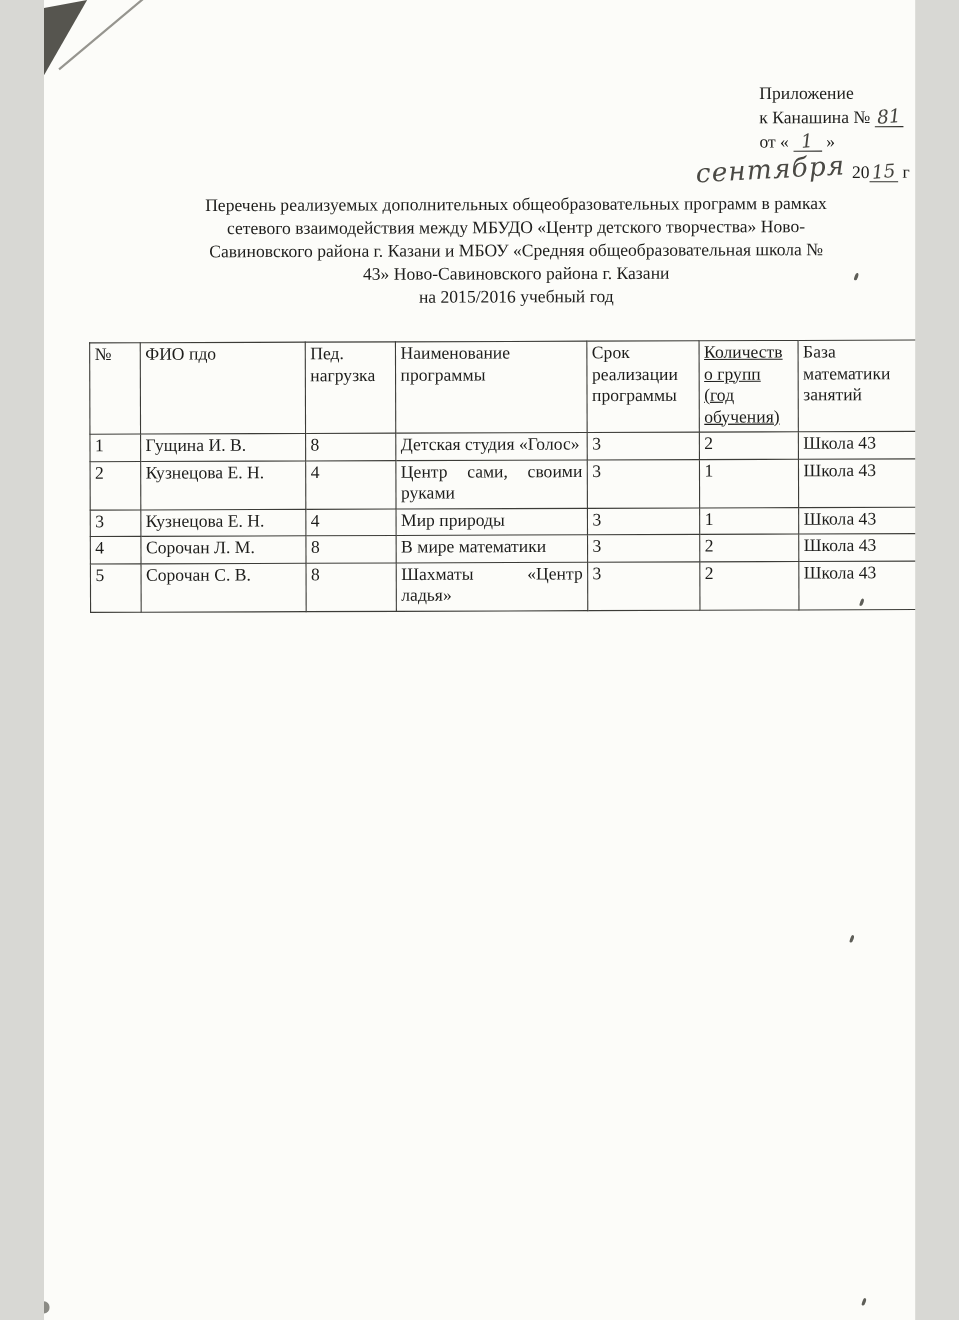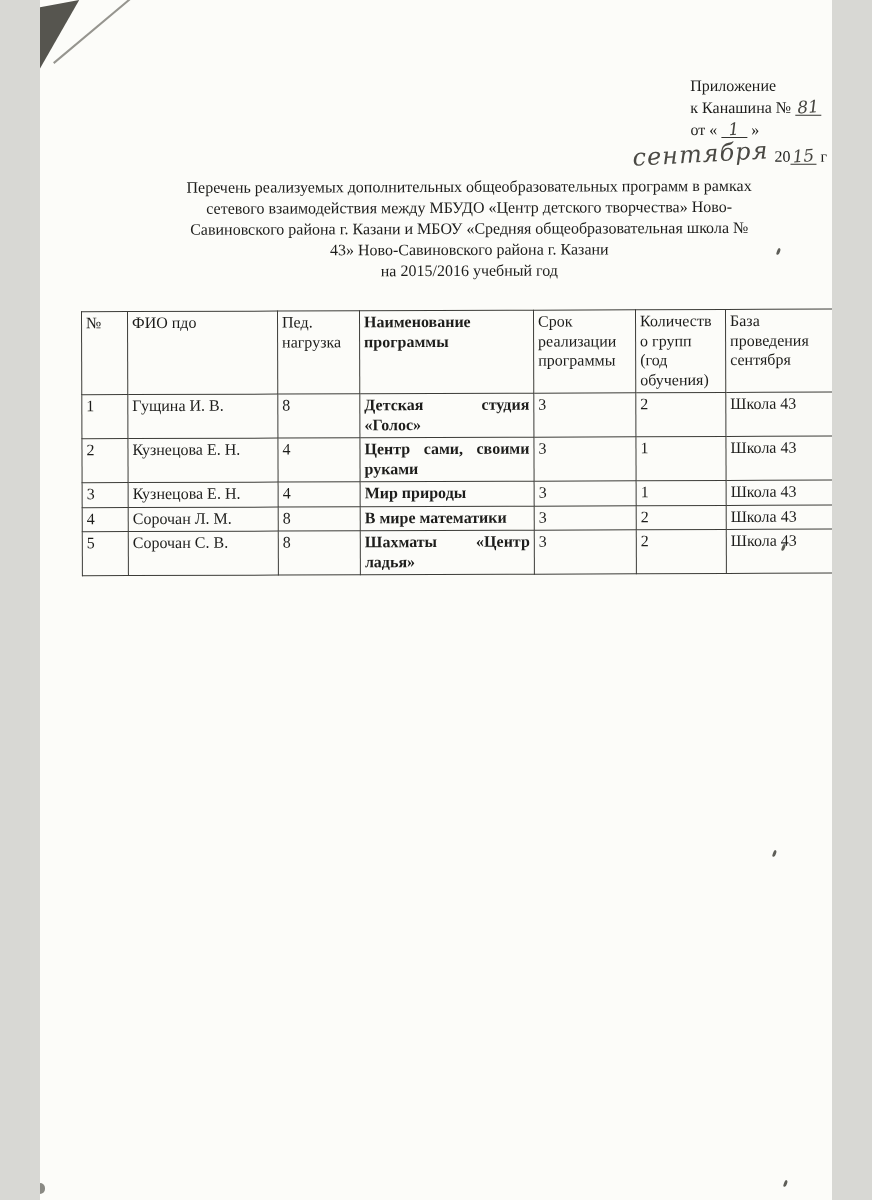--- a/index.html
+++ b/index.html
@@ -74,23 +74,23 @@
   .doc-table col.c2{width:82px;}
   .doc-table col.c3{width:174px;}
   .doc-table col.c4{width:102px;}
   .doc-table col.c5{width:90px;}
   .doc-table col.c6{width:109px;}
   .doc-table th,.doc-table td{
     border:1px solid #3c3c38;
     padding:1px 4px 3px 4px;
     vertical-align:top;text-align:left;font-weight:normal;
   }
-  .doc-table .c-prog{font-weight:bold;}
+  .doc-table .c-prog{}
   .doc-table td.c-prog{text-align:justify;}
-  .doc-table th.h-groups{overflow-wrap:anywhere;padding-right:6px;}
+  .doc-table th.h-groups{overflow-wrap:anywhere;padding-right:6px;text-decoration:underline;}
 </style>
 </head>
 <body>
 
 <div class="page">
 
   <div class="corner-fold"></div>
   <div class="crease-line"></div>
   <div class="scan-mark m1"></div>
   <div class="scan-mark m2"></div>
@@ -137,21 +137,21 @@
           <col class="c6">
       </colgroup>
       <thead>
         <tr>
           <th>№</th>
           <th>ФИО пдо</th>
           <th>Пед. нагрузка</th>
           <th class="c-prog">Наименование программы</th>
           <th>Срок реализации программы</th>
           <th class="h-groups">Количество групп (год обучения)</th>
-          <th>База проведения сентября</th>
+          <th>База математики занятий</th>
         </tr>
       </thead>
       <tbody>
         <tr>
           <td>1</td>
           <td>Гущина И. В.</td>
           <td>8</td>
           <td class="c-prog">Детская студия «Голос»</td>
           <td>3</td>
           <td>2</td>

